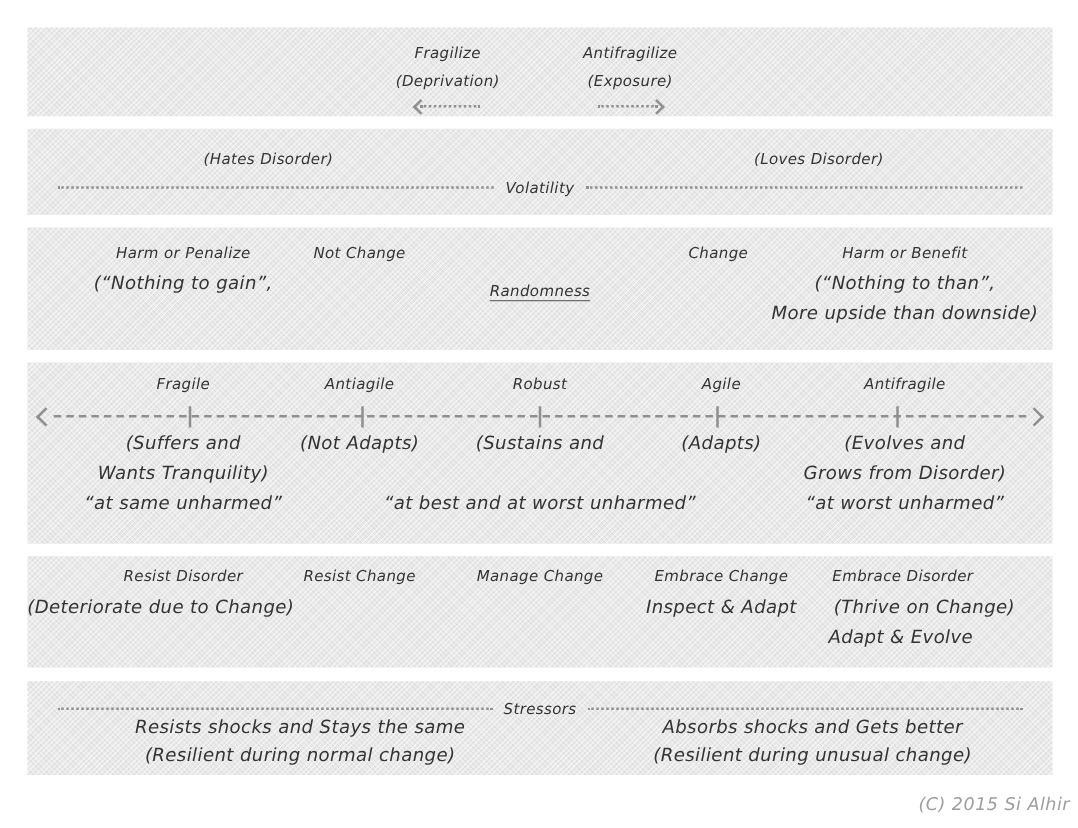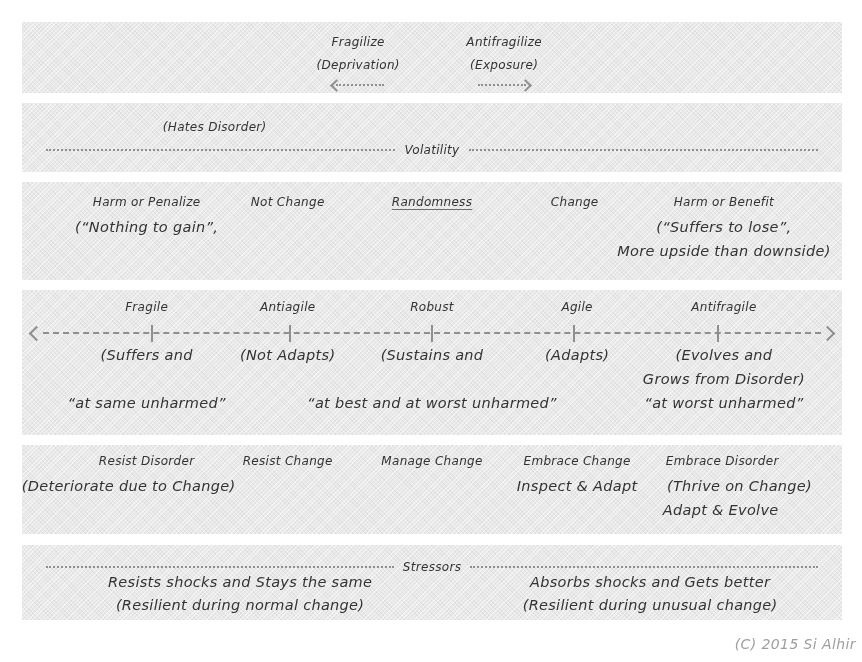--- a/index.html
+++ b/index.html
@@ -16,21 +16,21 @@
     background-image:
       repeating-linear-gradient(135deg, rgba(255,255,255,.5) 0 1px, rgba(0,0,0,0) 1px 3px),
       repeating-linear-gradient(45deg, rgba(185,185,185,.22) 0 1px, rgba(0,0,0,0) 1px 3px);
   }
   .lbl{
     position:absolute;transform:translateX(-50%);
     white-space:nowrap;letter-spacing:.3px;line-height:17px;
   }
   .t1{font-size:12px;text-align:center;}
   .t2{font-size:14.5px;}
-  .ul{text-decoration:underline;text-decoration-thickness:1px;text-underline-offset:3px;text-decoration-color:#6f6f6f;}
+  .ul{text-decoration:underline;text-decoration-thickness:1px;text-underline-offset:3px;text-decoration-color:#6f6f6f;margin-top:31px;}
   
   .linerow{position:absolute;left:24px;right:24px;height:18px;display:flex;align-items:center;gap:9px;}
   .dotfill{flex:1;height:0;border-top:2px dotted var(--line,#8f8f8f);}
   .arrowmini{position:absolute;transform:translateX(-50%);display:flex;align-items:center;height:10px;}
   .dots{width:48px;height:0;border-top:2px dotted var(--line,#8f8f8f);display:inline-block;}
   .chev{display:inline-block;width:7px;height:7px;border-top:2px solid var(--line,#8f8f8f);border-right:2px solid var(--line,#8f8f8f);}
   .chev.l{transform:rotate(-135deg);margin-right:-5px;}
   .chev.r{transform:rotate(45deg);margin-left:-5px;}
   .axis{position:absolute;left:8px;right:8px;height:17px;}
   .dashline{position:absolute;left:13px;right:13px;top:7px;border-top:2px dashed var(--line,#8f8f8f);}
@@ -60,35 +60,36 @@
       <i class="dots"></i>
     </span>
   <span class="arrowmini" style="left:58.8%;top:58px">
       <i class="dots"></i>
       <i class="chev r"></i>
     </span>
 </div>
 
 <div class="band" id="band2">
   <span class="lbl t1" style="left:23.5%;top:16px">(Hates Disorder)</span>
+  <span class="lbl t1" style="left:77.2%;top:16px">(Loves Disorder)</span>
   <div class="linerow" style="top:38px">
     <span class="dotfill"></span>
     <span class="t1" style="letter-spacing:.3px">Volatility</span>
     <span class="dotfill"></span>
   </div>
 </div>
 
 <div class="band" id="band3">
   <span class="lbl t1" style="left:15.2%;top:12px">Harm or Penalize</span>
   <span class="lbl t1" style="left:32.4%;top:12px">Not Change</span>
   <span class="lbl t1 ul" style="left:50%;top:12px">Randomness</span>
   <span class="lbl t1" style="left:67.4%;top:12px">Change</span>
   <span class="lbl t1" style="left:85.6%;top:12px">Harm or Benefit</span>
   <span class="lbl t2" style="left:15.2%;top:37px">(“Nothing to gain”,</span>
-  <span class="lbl t2" style="left:85.6%;top:37px">(“Suffers to lose”,</span>
+  <span class="lbl t2" style="left:85.6%;top:37px">(“Nothing to than”,</span>
   <span class="lbl t2" style="left:85.6%;top:61px">More upside than downside)</span>
 </div>
 
 <div class="band" id="band4">
   <span class="lbl t1" style="left:15.2%;top:9px">Fragile</span>
   <span class="lbl t1" style="left:32.4%;top:9px">Antiagile</span>
   <span class="lbl t1" style="left:50%;top:9px">Robust</span>
   <span class="lbl t1" style="left:67.7%;top:9px">Agile</span>
   <span class="lbl t1" style="left:85.6%;top:9px">Antifragile</span>
 
@@ -102,20 +103,21 @@
     <i class="tick" style="left:67.7%"></i>
     <i class="tick" style="left:85.6%"></i>
   </div>
 
   <span class="lbl t2" style="left:15.2%;top:57px">(Suffers and</span>
   <span class="lbl t2" style="left:32.4%;top:57px">(Not Adapts)</span>
   <span class="lbl t2" style="left:50%;top:57px">(Sustains and</span>
   <span class="lbl t2" style="left:67.7%;top:57px">(Adapts)</span>
   <span class="lbl t2" style="left:85.6%;top:57px">(Evolves and</span>
 
+  <span class="lbl t2" style="left:15.2%;top:81px">Wants Tranquility)</span>
   <span class="lbl t2" style="left:85.6%;top:81px">Grows from Disorder)</span>
 
   <span class="lbl t2" style="left:15.2%;top:105px">“at same unharmed”</span>
   <span class="lbl t2" style="left:85.6%;top:105px">“at worst unharmed”</span>
   <span class="lbl t2" style="left:50%;top:105px">“at best and at worst unharmed”</span>
 </div>
 
 <div class="band" id="band5">
   <span class="lbl t1" style="left:15.2%;top:8px">Resist Disorder</span>
   <span class="lbl t1" style="left:32.4%;top:8px">Resist Change</span>

